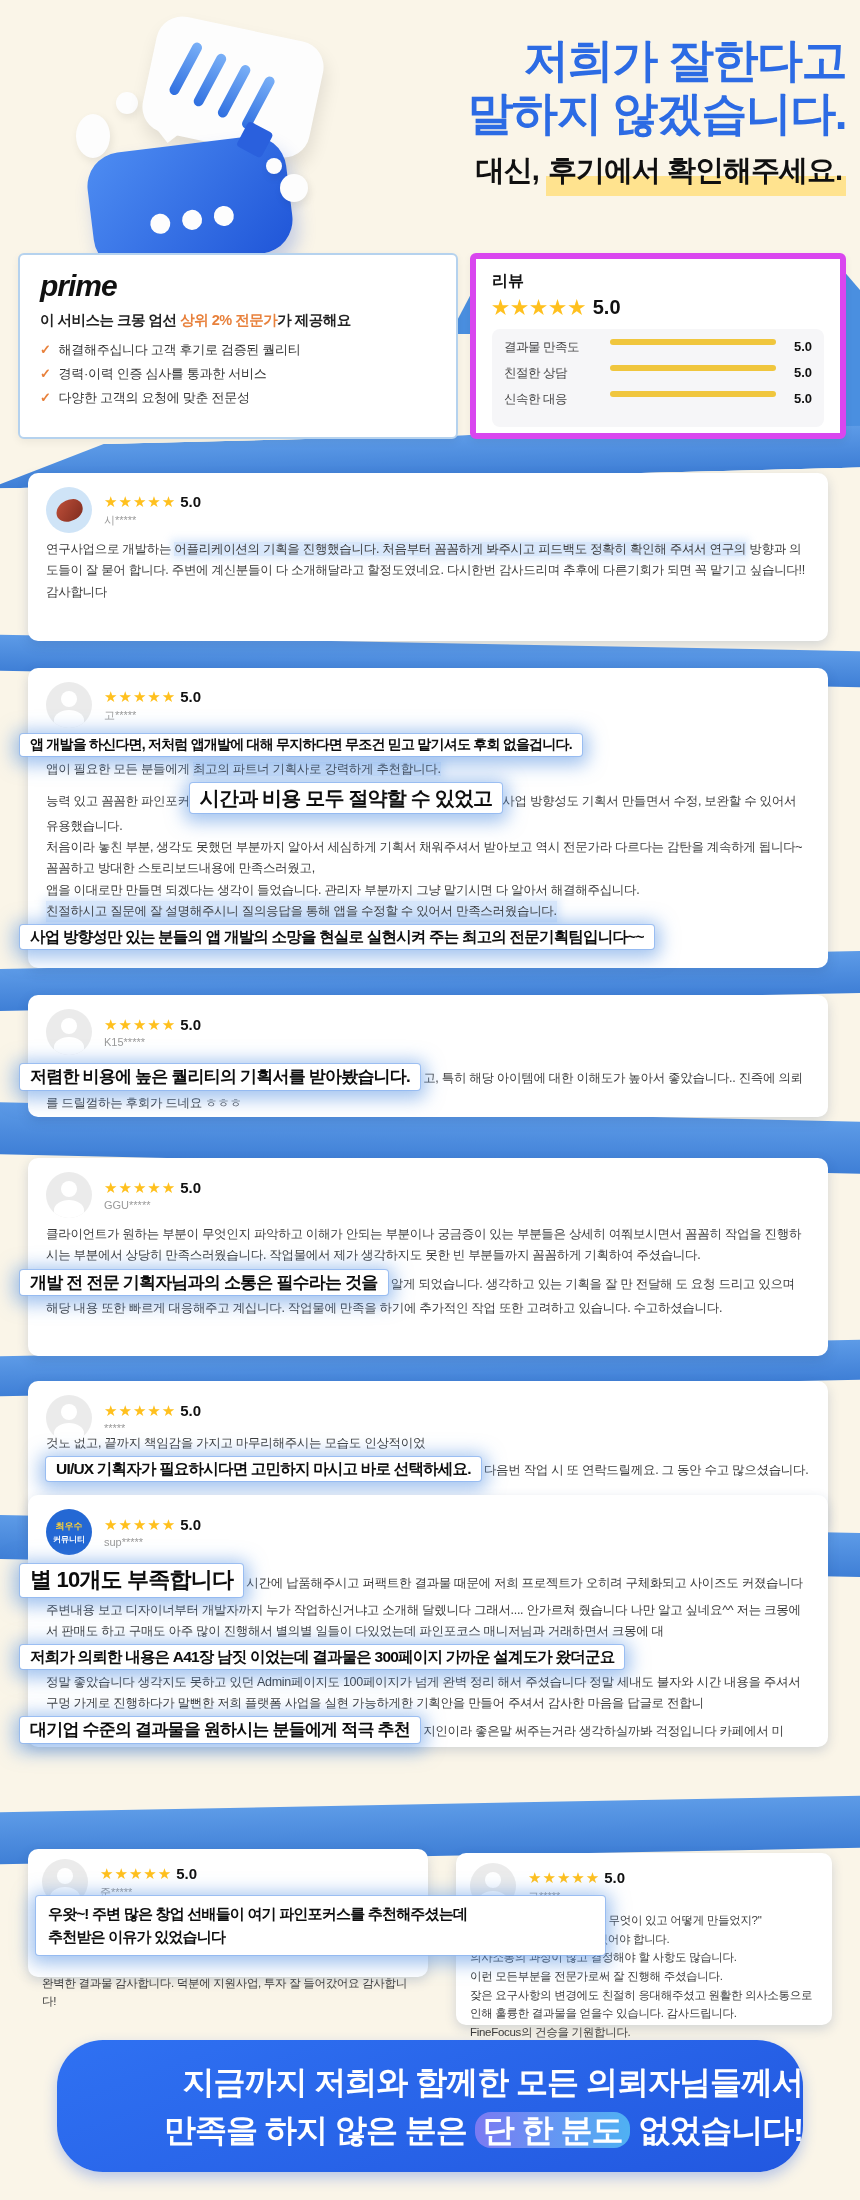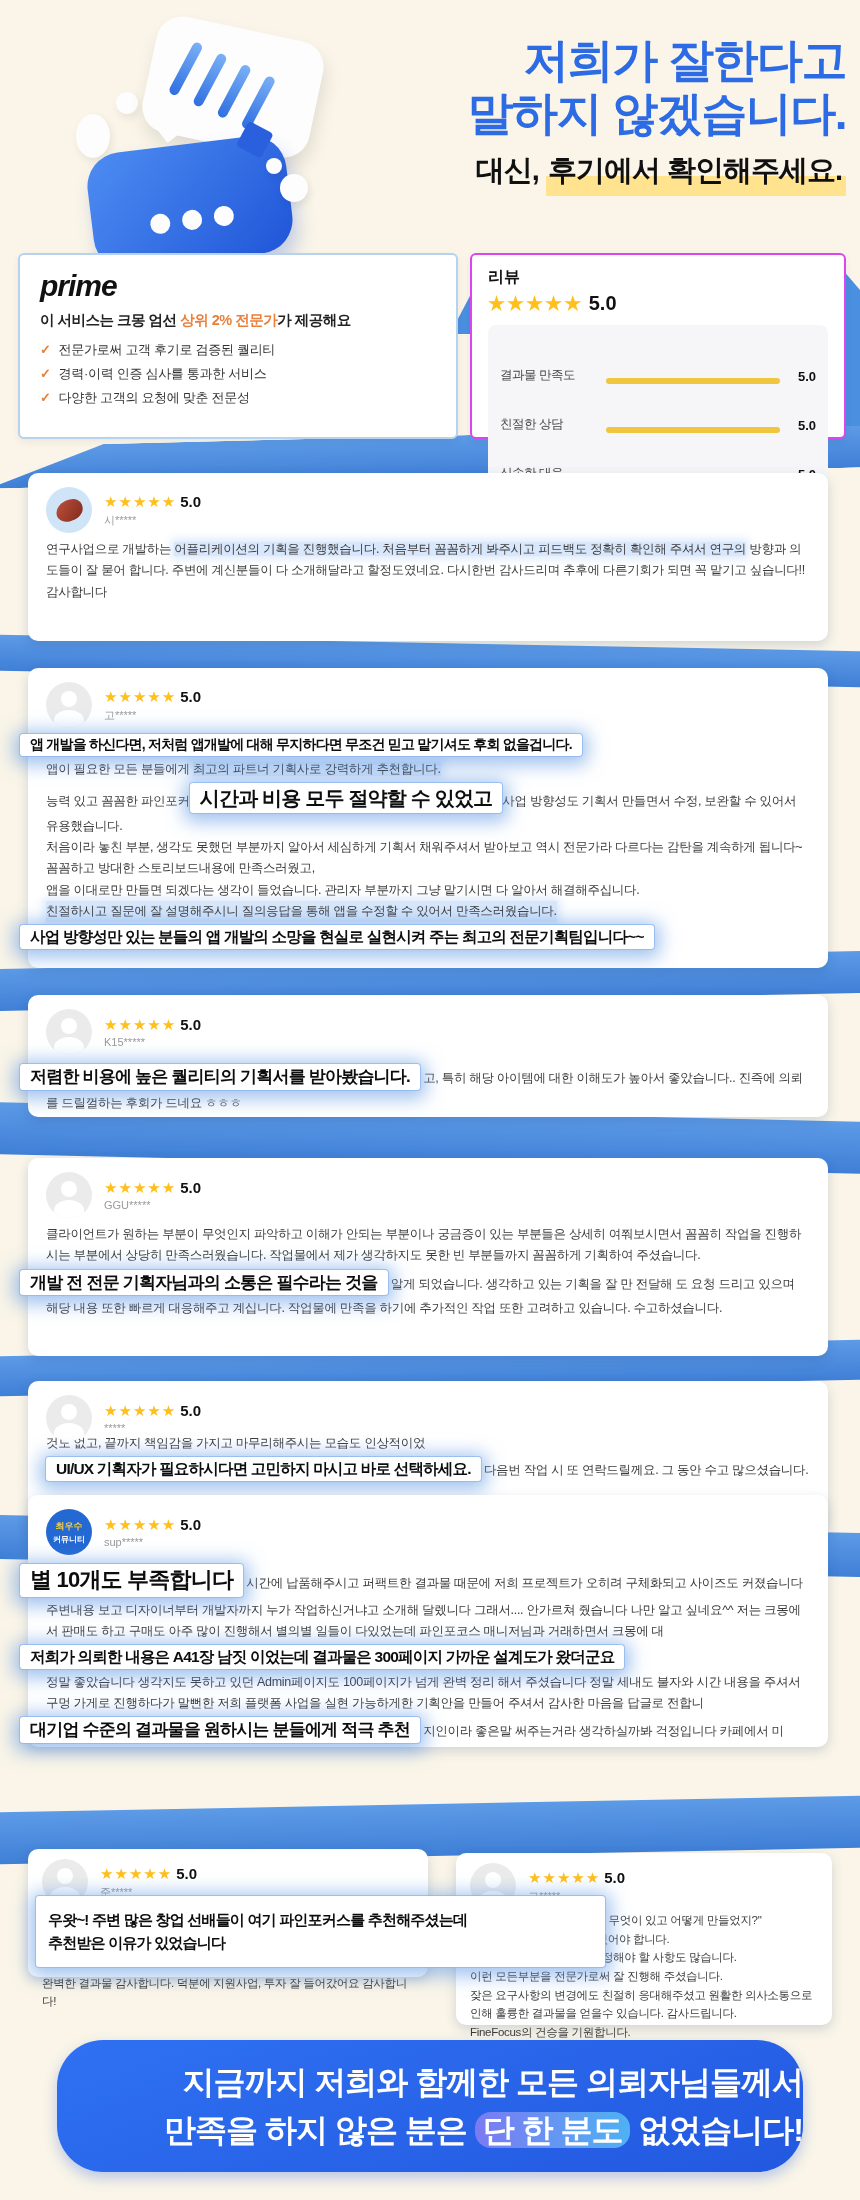--- a/index.html
+++ b/index.html
@@ -28,27 +28,27 @@
   .band{position:absolute;left:-12px;width:890px;background:linear-gradient(180deg,#5d9be7,#3f7fd6);z-index:0;}
   .wedge{position:absolute;background:#4a8fe0;z-index:0;}
   
   .pcard{position:absolute;left:18px;top:253px;width:440px;height:186px;background:#fff;border:2px solid #b5d2ee;
          border-radius:6px;box-shadow:0 3px 8px rgba(0,0,0,.06);padding:14px 20px;box-sizing:border-box;z-index:2;}
   .plogo{font-size:30px;font-weight:800;font-style:italic;letter-spacing:-1px;color:#111;}
   .pline{margin-top:8px;font-size:14.5px;font-weight:800;color:#222;letter-spacing:-0.5px;}
   .pacc{color:#e8813c;}
   .pfeat{margin-top:8px;font-size:13px;color:#333;line-height:1.85;letter-spacing:-0.3px;}
   .pfeat .ck{color:#e8813c;font-weight:800;margin-right:8px;}
-  .scard{position:absolute;left:470px;top:253px;width:376px;height:186px;background:#fff;border:2px solid #d946ef;
+  .scard{position:absolute;left:470px;top:253px;width:376px;height:186px;background:#fff;border:6px solid #d946ef;
          border-radius:6px;box-shadow:0 3px 8px rgba(0,0,0,.06);padding:12px 16px;box-sizing:border-box;z-index:2;}
   .stitle{font-size:16px;font-weight:800;color:#111;}
   .sscore{margin-top:4px;font-size:20px;font-weight:800;color:#111;}
   .sscore .st{color:#ffc01e;font-size:19px;letter-spacing:2px;}
   .spanel{margin-top:10px;background:#f6f6f8;border-radius:8px;padding:10px 12px;}
-  .srow{display:flex;align-items:flex-end;gap:10px;height:26px;margin-top:23px;}
+  .srow{display:flex;align-items:flex-start;gap:10px;height:26px;}
   .srow .lb{width:96px;font-size:12.5px;color:#444;letter-spacing:-0.5px;}
   .srow .bar{flex:1;height:6px;border-radius:3px;background:#f0c63e;}
   .srow .vl{width:26px;text-align:right;font-size:13px;font-weight:800;color:#111;}
   
   .rcard{position:absolute;background:#fff;border-radius:10px;box-shadow:0 4px 12px rgba(30,60,120,.18);
          padding:14px 18px;box-sizing:border-box;z-index:2;}
   .rhead{display:flex;align-items:center;gap:12px;margin-bottom:6px;}
   .av{width:46px;height:46px;border-radius:50%;position:relative;overflow:hidden;flex:0 0 46px;}
   .av.person{background:#ebebeb;}
   .av.person::before{content:"";position:absolute;left:50%;top:9px;transform:translateX(-50%);
@@ -65,21 +65,21 @@
   .user{font-size:11px;color:#9a9a9a;margin-top:2px;}
   .rbody{font-size:12.5px;color:#3b3b3b;line-height:1.7;letter-spacing:-0.3px;}
   .rbody.small{font-size:11.5px;line-height:1.62;}
   .hl{background:rgba(144,185,243,.35);box-shadow:0 0 8px 3px rgba(144,185,243,.30);}
   .co{background:#fff;display:inline-block;font-weight:800;color:#0d0d0d;padding:1px 10px;border-radius:3px;
       box-shadow:0 0 0 1px rgba(140,180,240,.75),0 3px 18px 6px rgba(86,146,226,.55);
       position:relative;z-index:2;margin:3px 0;letter-spacing:-0.8px;line-height:1.4;}
   .co14{font-size:14px;} .co16{font-size:15.5px;} .co17{font-size:17px;} .co20{font-size:20px;} .co22{font-size:22px;}
   .blockco{display:block;width:fit-content;}
   .shiftL{margin-left:-26px;}
-  .co-abs{position:absolute;left:8px;top:44px;width:545px;padding:12px 12px;font-size:15px;line-height:1.55;z-index:4;}
+  .co-abs{position:absolute;left:8px;top:44px;width:545px;padding:6px 12px;font-size:15px;line-height:1.55;z-index:4;}
   
   .banner{position:absolute;left:57px;top:2040px;width:746px;height:132px;border-radius:46px;
           background:linear-gradient(160deg,#2f71f2,#2258e0);display:flex;flex-direction:column;
           align-items:flex-end;justify-content:center;z-index:2;box-shadow:0 6px 14px rgba(34,88,224,.3);}
   .banner div{font-size:32px;font-weight:800;color:#fff;letter-spacing:-1px;line-height:1.5;text-align:center;}
   .banner-hl{background:linear-gradient(90deg,#7b7af2,#4fb1f3);padding:0 8px;border-radius:16px;}
 </style>
 </head>
 <body>
 
@@ -120,21 +120,21 @@
   <div class="band" style="top:960px;height:42px;transform:skewY(-1.2deg);"></div>
   <div class="band" style="top:1112px;height:52px;transform:skewY(1.3deg);"></div>
   <div class="band" style="top:1348px;height:40px;transform:skewY(-1.1deg);"></div>
   <div class="band" style="top:1524px;height:44px;transform:skewY(1.2deg);"></div>
   <div class="band" style="top:1804px;height:52px;transform:skewY(-1.1deg);"></div>
 
   <div class="pcard">
     <div class="plogo">prime</div>
     <div class="pline"><span>이 서비스는 크몽 엄선 </span><span class="pacc">상위 2% 전문가</span><span>가 제공해요</span></div>
     <div class="pfeat">
-      <div><span class="ck">✓</span><span>전문가로써 고객 후기로 검증된 퀄리티</span></div>
+      <div><span class="ck">✓</span><span>해결해주십니다 고객 후기로 검증된 퀄리티</span></div>
       <div><span class="ck">✓</span><span>경력·이력 인증 심사를 통과한 서비스</span></div>
       <div><span class="ck">✓</span><span>다양한 고객의 요청에 맞춘 전문성</span></div>
     </div>
   </div>
 
   <div class="scard">
     <div class="stitle">리뷰</div>
     <div class="sscore"><span class="st">★★★★★</span> <span>5.0</span></div>
     <div class="spanel">
       <div class="srow">

